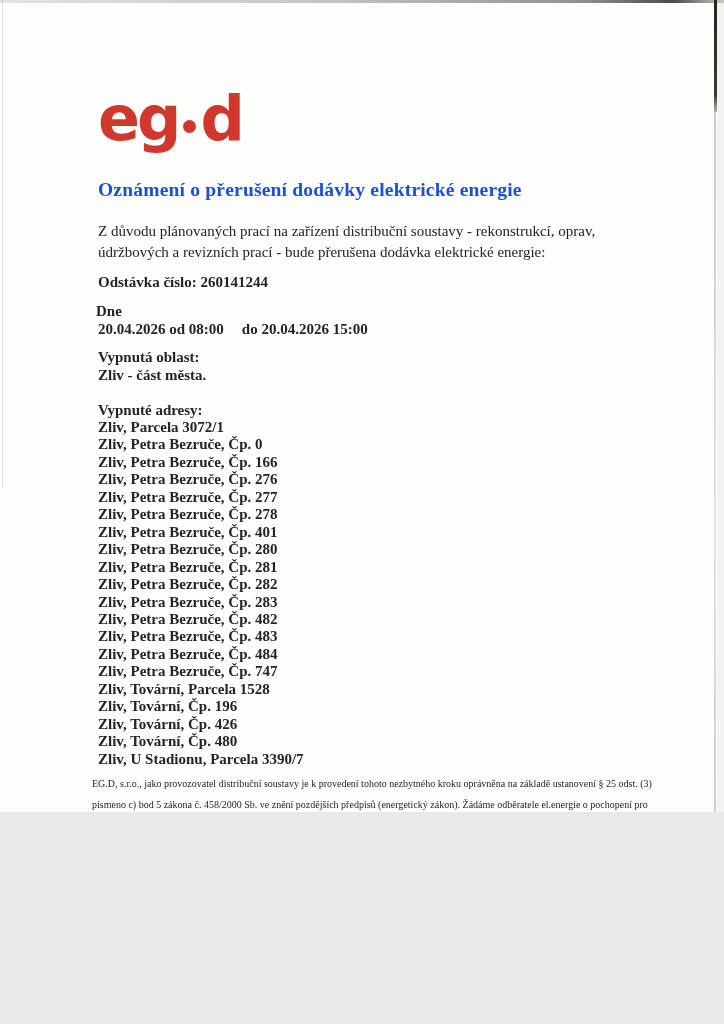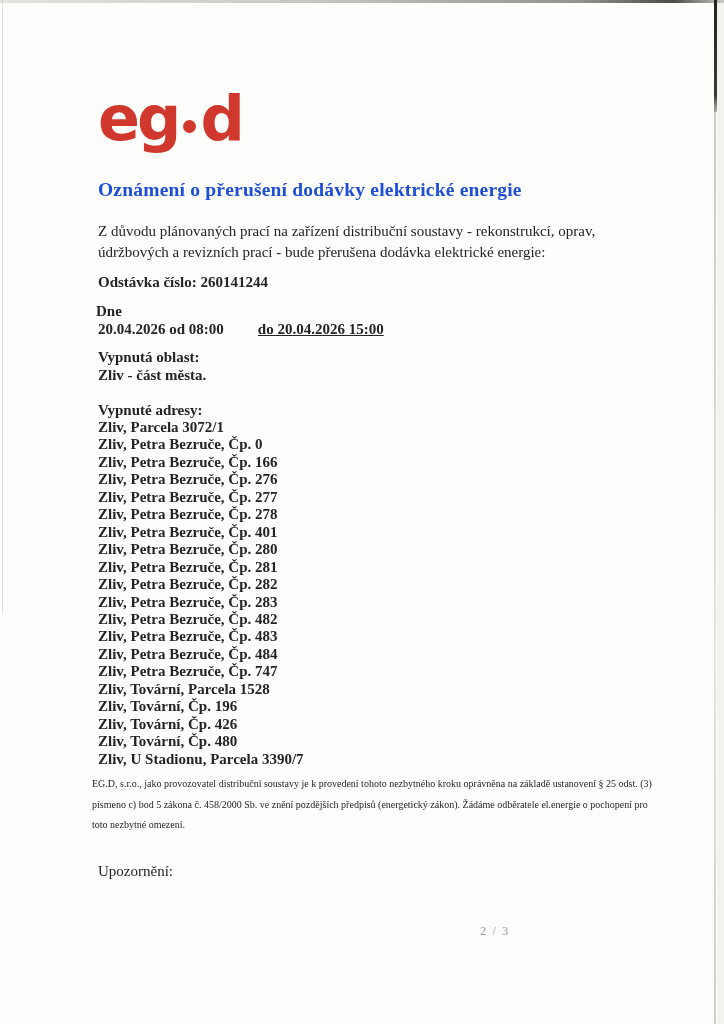--- a/index.html
+++ b/index.html
@@ -4,21 +4,21 @@
 <style>
   :root{
     --brand-red:#d0382e;
     --text:#242424;
     --pagenum:#9b9b98;
   }
   *{margin:0;padding:0;box-sizing:border-box;}
   html,body{width:724px;height:1024px;background:#e9e9e6;}
   body{font-family:"Liberation Serif", serif;color:var(--text);}
   .page{
-    position:relative;width:724px;height:1024px;overflow:hidden;
+    position:relative;width:724px;height:812px;overflow:hidden;
     background:#fdfdfb;
   }
   
   .scan-top{
     position:absolute;top:0;left:0;width:724px;height:3px;
     background:linear-gradient(to right,
       rgba(170,170,158,.30), rgba(130,130,120,.45) 45%,
       rgba(90,90,82,.65) 80%, rgba(45,45,40,.85) 93%, rgba(120,120,110,.4));
   }
   .scan-right-dark{
@@ -63,21 +63,21 @@
     font-size:15px;font-weight:bold;
   }
   .date-heading{
     position:absolute;left:96px;top:303px;
     font-size:15px;font-weight:bold;
   }
   .date-line{
     position:absolute;left:98px;top:321px;
     font-size:15px;font-weight:bold;
   }
-  .date-to{margin-left:34px;text-decoration:underline;}
+  .date-to{margin-left:18px;}
   .area-block{
     position:absolute;left:98px;top:349px;
     font-size:15px;font-weight:bold;line-height:17.6px;
   }
   .addresses-label{
     position:absolute;left:98px;top:402px;
     font-size:15px;font-weight:bold;
   }
   .address-list{
     position:absolute;left:98px;top:419px;

